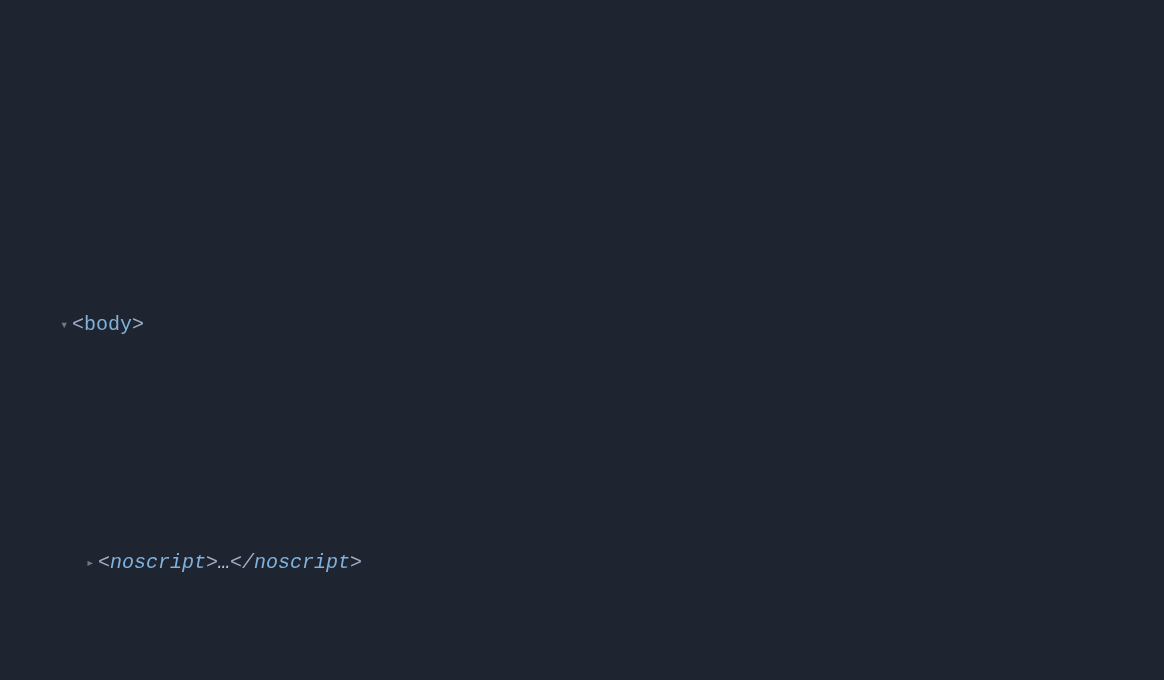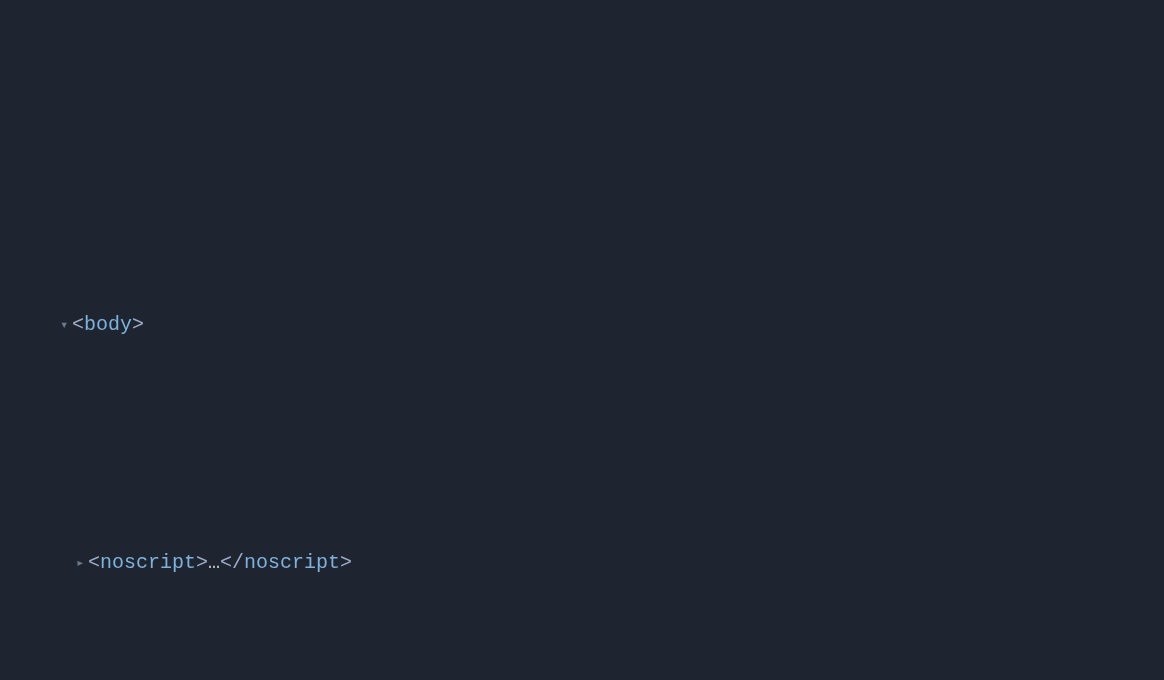--- a/index.html
+++ b/index.html
@@ -8,21 +8,21 @@
     background: #1e2430;
     font-family: "SFMono-Regular", Menlo, Consolas, "Liberation Mono", monospace;
     font-size: 20px;
     line-height: 34px;
     color: #dfe3eb;
     white-space: pre;
   }
   .root { padding-top: 2px; }
   .line { padding-left: 12px; }
   .indent0 { }
-  .indent1 { padding-left: 28px; }
+  .indent1 { padding-left: 38px; font-style: italic; }
 
   .tri {
     display: inline-block;
     width: 12px;
     height: 12px;
     color: #6e7887;
     transform: translateY(-1px);
   }
   .tri-down::before { content: "▾"; font-size: 14px; color: #6e7887; }
   .tri-right::before { content: "▸"; font-size: 14px; color: #6e7887; }

